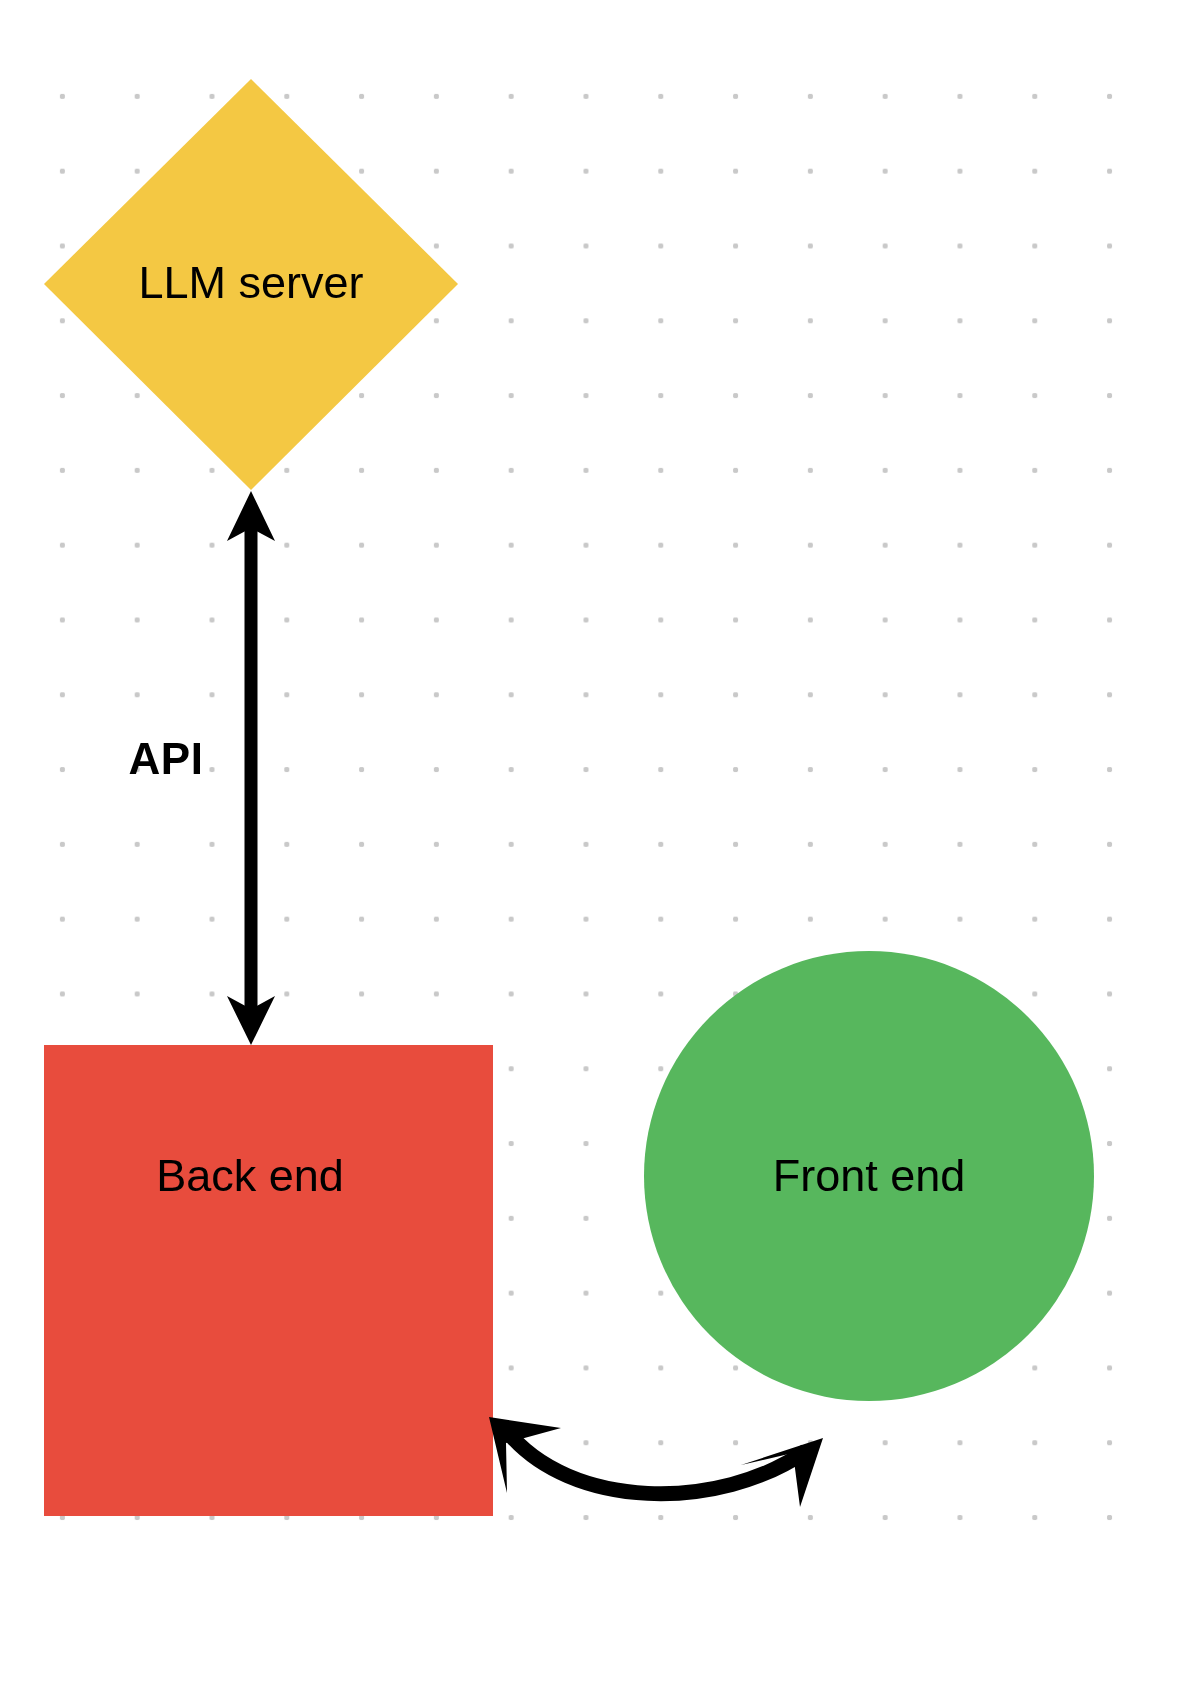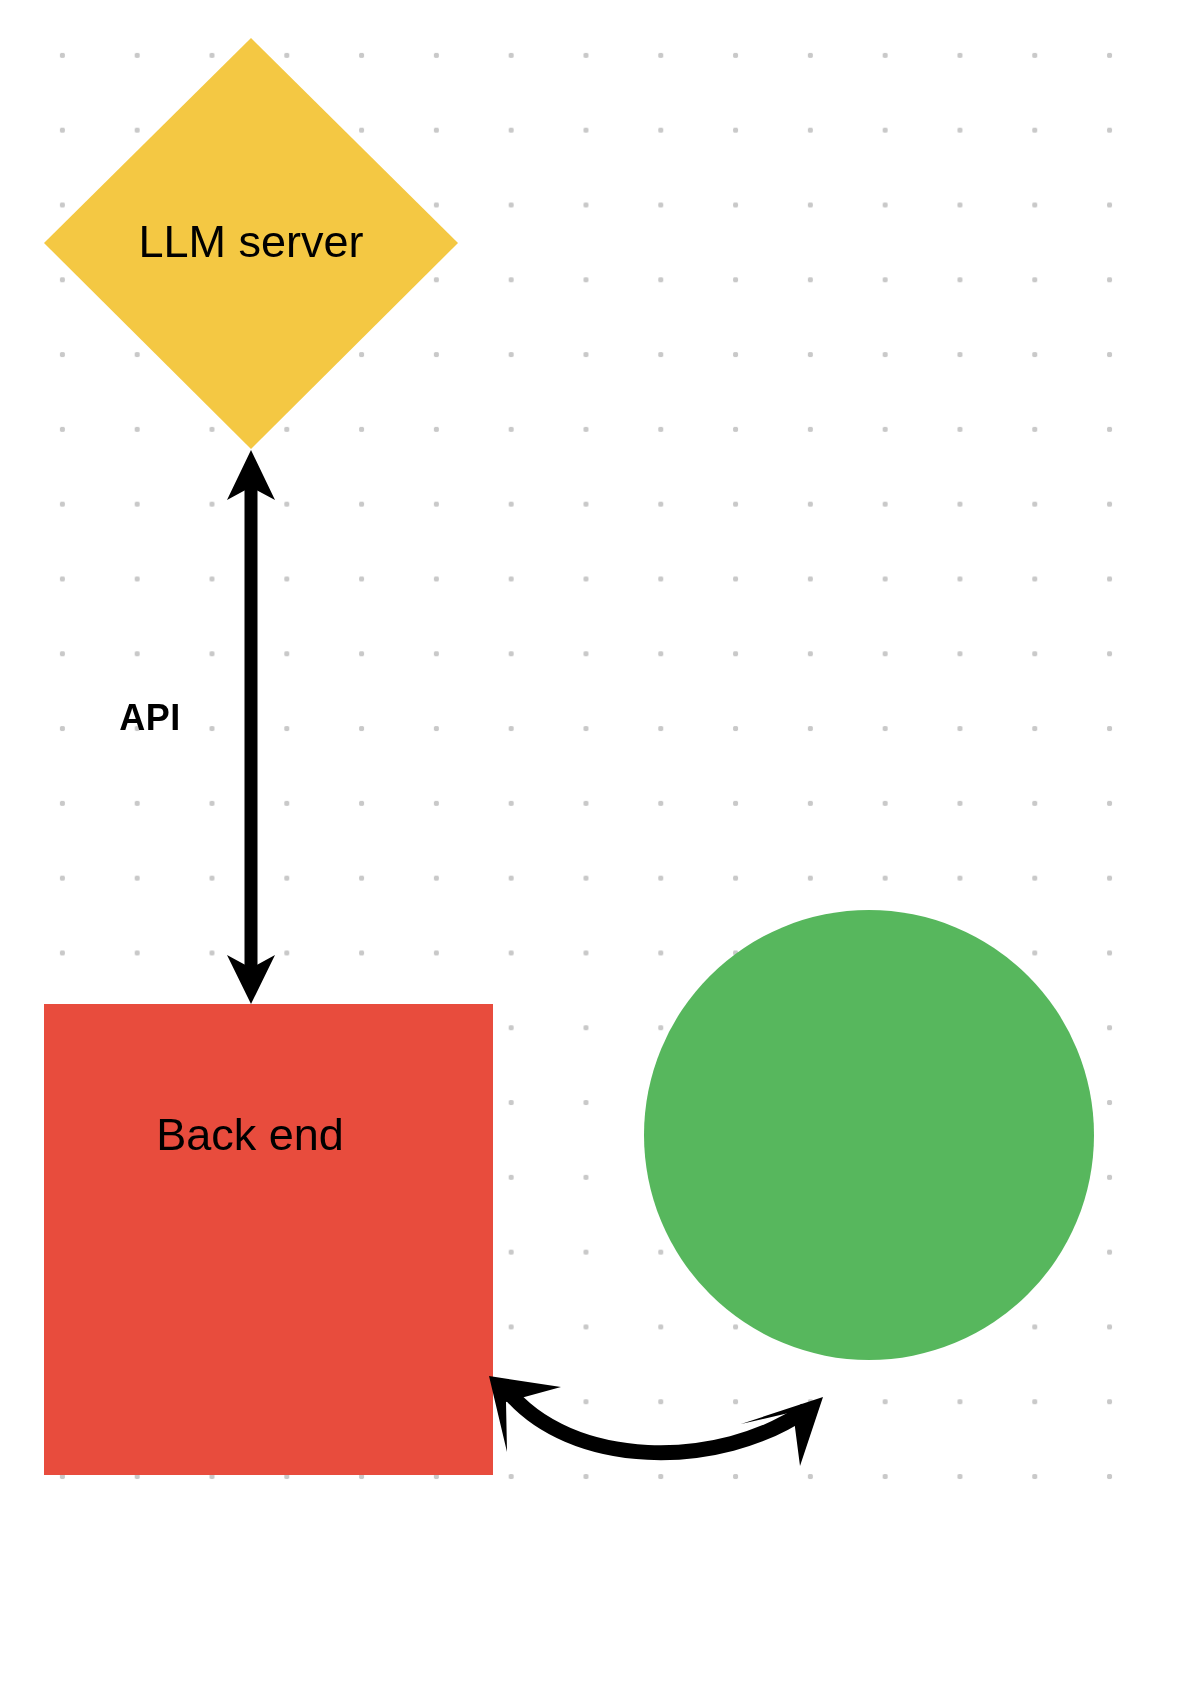--- a/index.html
+++ b/index.html
@@ -10,20 +10,21 @@
   #canvas {
     position: relative;
     width: 1179px;
     height: 1520px;
     background-color: #ffffff;
     background-image: radial-gradient(circle, #c9c9c9 2.6px, rgba(0,0,0,0) 3px);
     background-size: 74.8px 74.8px;
     background-position: 25px 18px;
     overflow: hidden;
     font-family: "Liberation Sans", sans-serif;
+    margin-top: 41px;
   }
   .shape-svg {
     position: absolute;
     left: 0;
     top: 0;
     width: 1179px;
     height: 1697px;
     pointer-events: none;
   }
   .node-label {
@@ -53,23 +54,23 @@
     left: 250px;
     top: 1135px;
     font-size: 45px;
   }
   #label-front-end {
     left: 869px;
     top: 1135px;
     font-size: 45px;
   }
   #label-api {
-    left: 150px;
+    left: 166px;
     top: 718px;
-    font-size: 36px;
+    font-size: 44px;
     letter-spacing: 0.5px;
     text-align: right;
   }
   #label-webrtc {
     left: 610px;
     top: 1513px;
     font-size: 52px;
     letter-spacing: 0.5px;
   }
 </style>
@@ -97,17 +98,18 @@
       <polygon points="489,1376 561,1387 506,1402 507,1452" fill="#000000"></polygon>
       <polygon points="823,1397 800,1466 793,1412 741,1424" fill="#000000"></polygon>
     </g>
 
   </svg>
 
   <div class="node-label" id="label-llm-server">LLM server</div>
 
   <div class="node-label" id="label-back-end">Back end</div>
 
+  <div class="node-label" id="label-front-end">Front end</div>
 
   <div class="edge-label" id="label-api">API</div>
 
 
 </div>
 
 </body></html>

